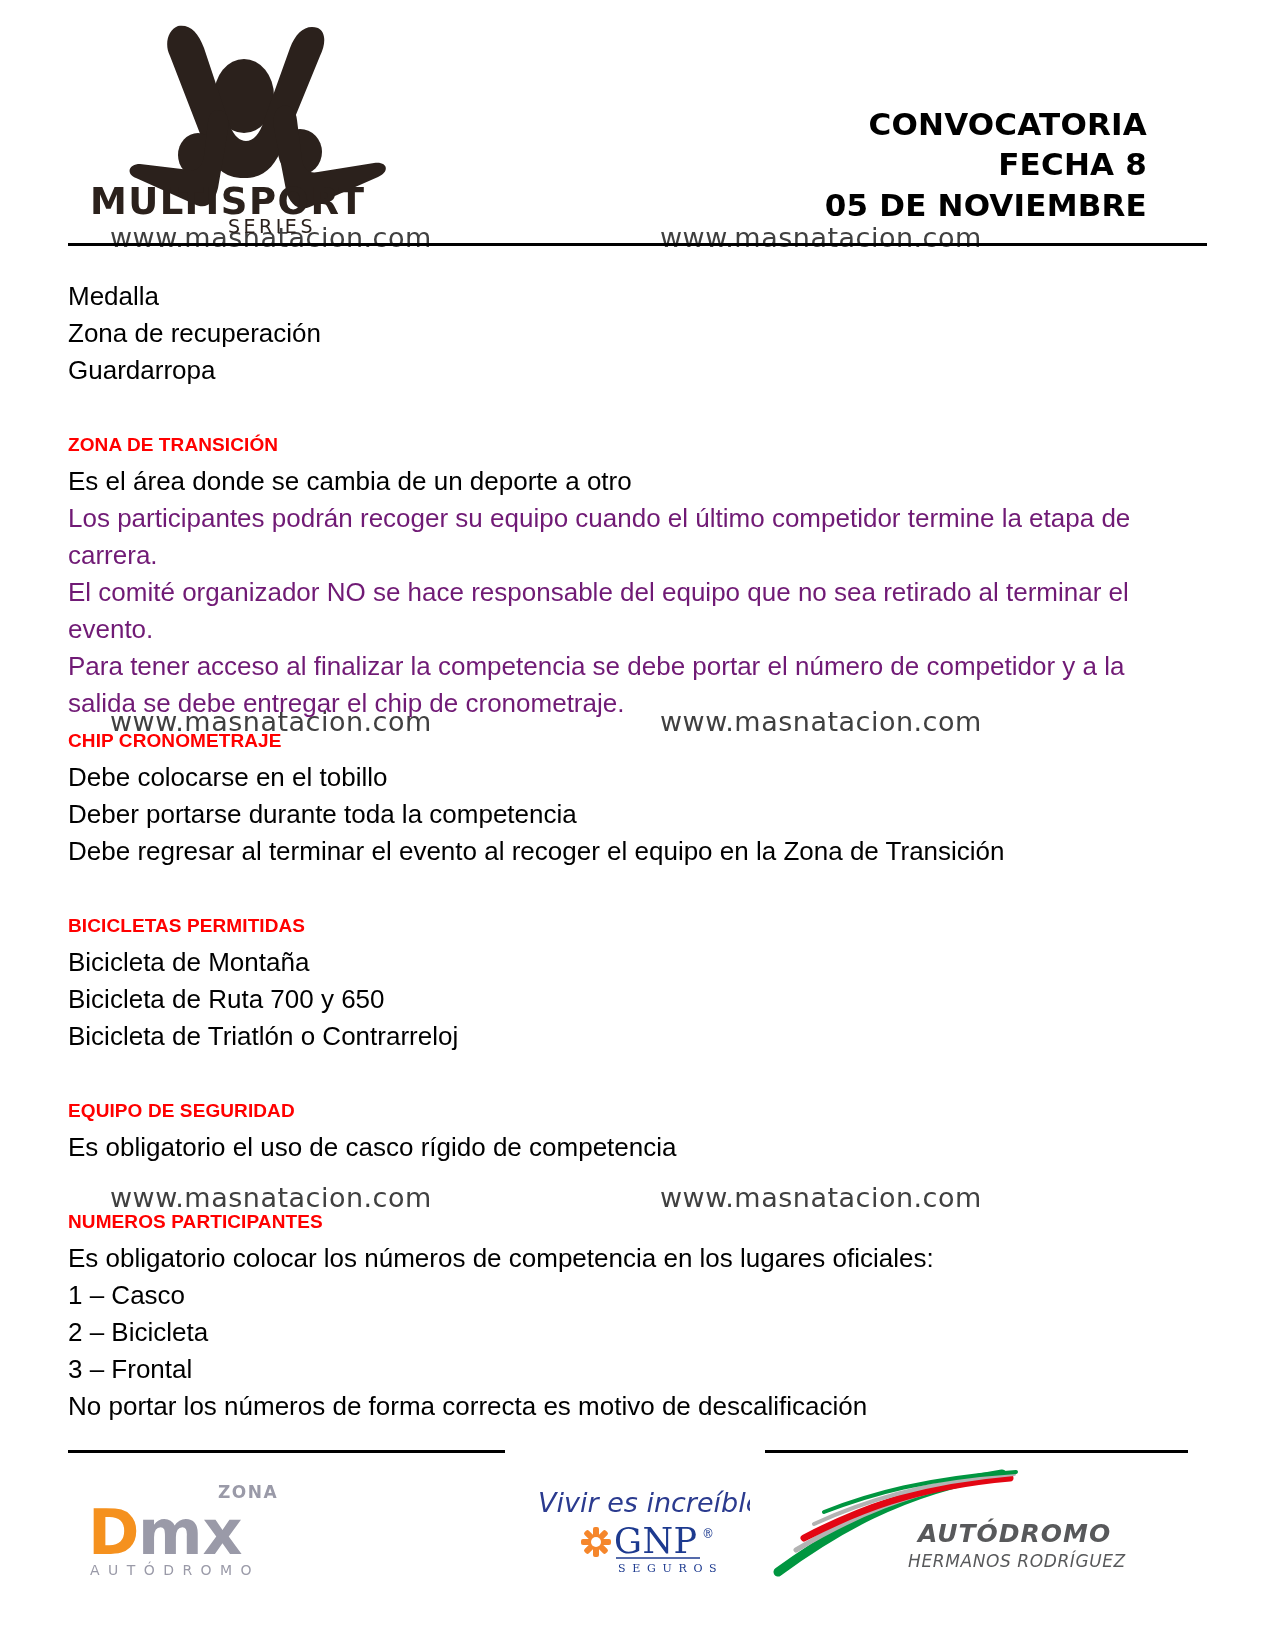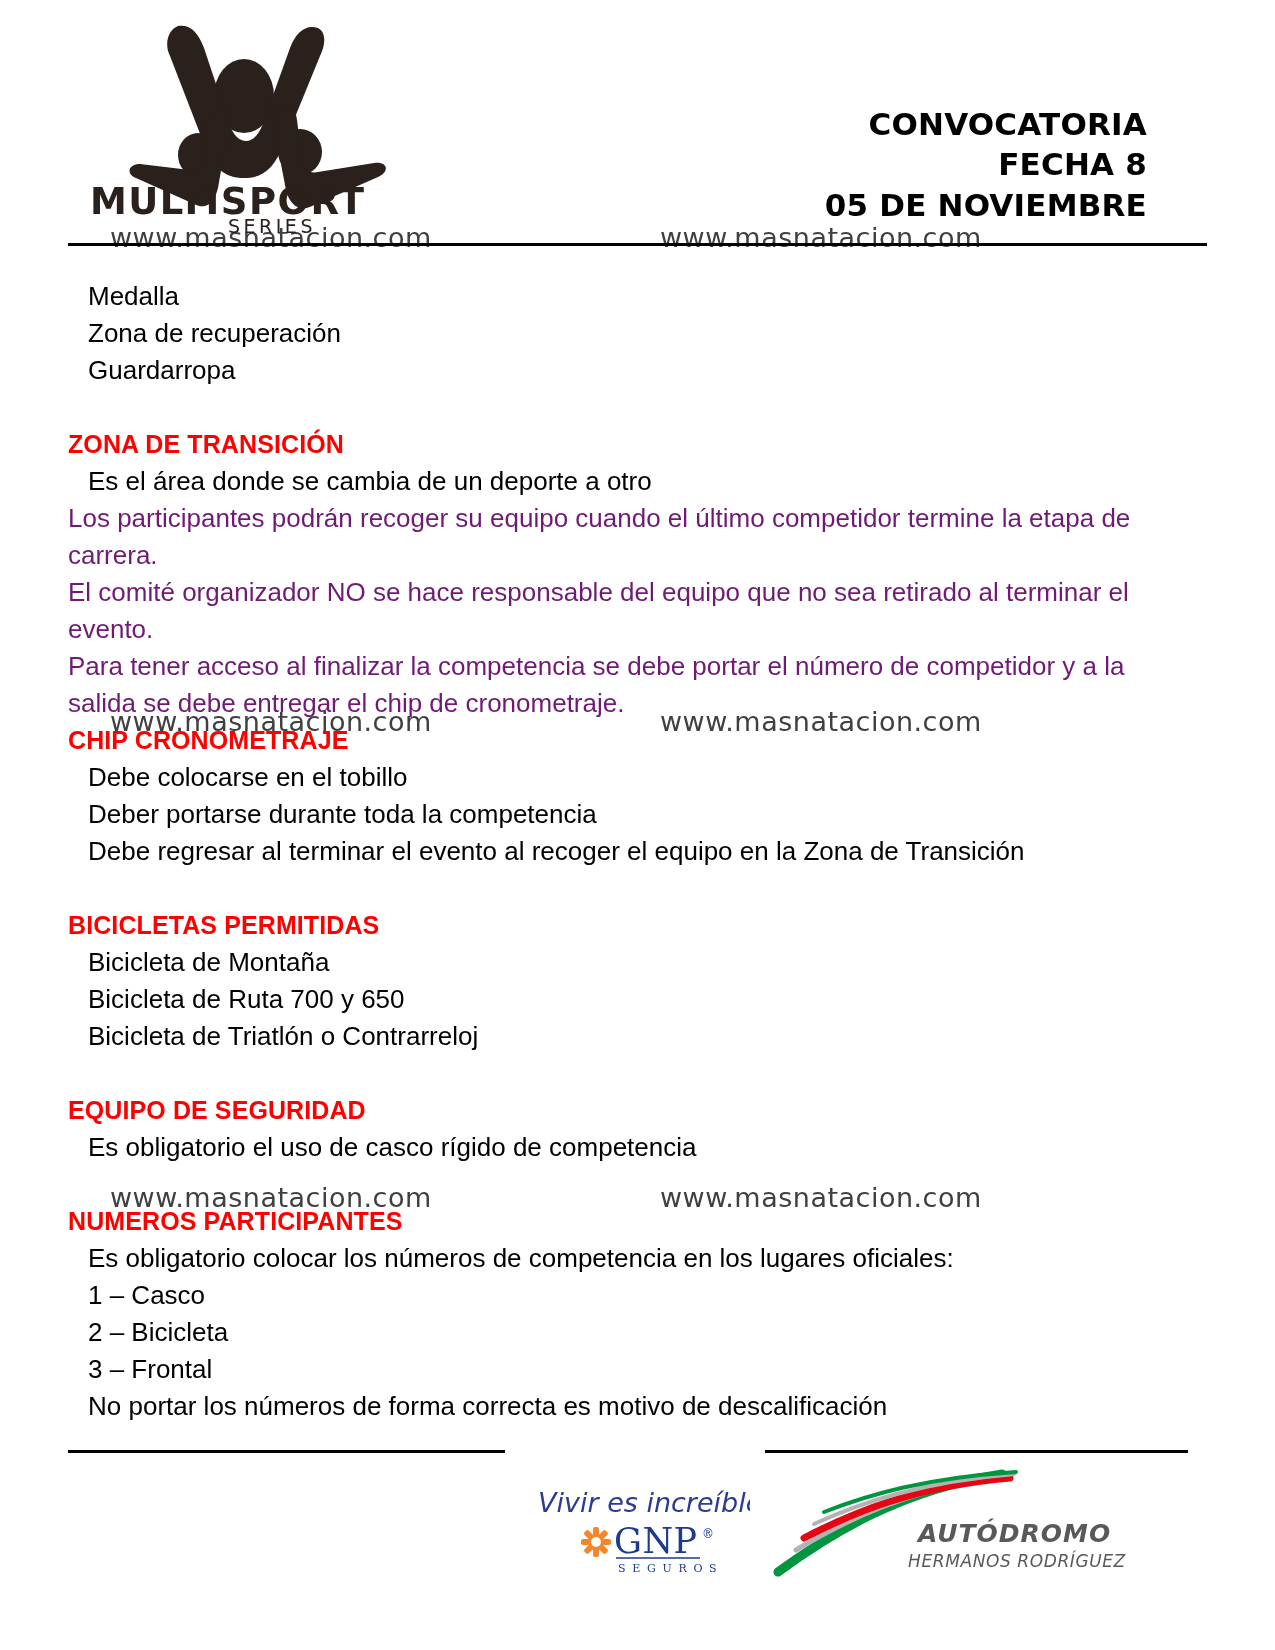--- a/index.html
+++ b/index.html
@@ -88,31 +88,30 @@
     top: 278px;
     width: 1120px;
     z-index: 2;
   }
   .line {
     font-family: "Liberation Sans", sans-serif;
     font-size: 26px;
     line-height: 37px;
     color: #000;
     white-space: pre-wrap;
-    margin-left: 20px;
   }
   .para {
     font-family: "Liberation Sans", sans-serif;
     font-size: 26px;
     line-height: 37px;
     color: #701a75;
   }
   .heading {
     font-family: "Liberation Sans", sans-serif;
-    font-size: 25px;
+    font-size: 19px;
     line-height: 37px;
     font-weight: bold;
     color: #ff0000;
     letter-spacing: 0.1px;
   }
   .spacer { height: 37px; }
 
   
   .footer {
     position: absolute;
@@ -226,20 +225,28 @@
     <div class="line">No portar los números de forma correcta es motivo de descalificación</div>
 
   </div>
 
   <div class="footer">
     <div class="rule-foot left"></div>
     <div class="rule-foot right"></div>
 
     <div class="logos-row">
 
+      <div class="logo-dmx">
+        <svg width="260" height="110" viewBox="0 0 260 110">
+          <text x="138" y="26" font-family="DejaVu Sans, sans-serif" font-size="17" font-weight="bold" fill="#9a9aa8" letter-spacing="1.5">ZONA</text>
+          <text x="8" y="82" font-family="DejaVu Sans, sans-serif" font-size="62" font-weight="bold" fill="#f5911e">D</text>
+          <text x="58" y="82" font-family="DejaVu Sans, sans-serif" font-size="62" font-weight="bold" fill="#9a9aa8">mx</text>
+          <text x="10" y="103" font-family="DejaVu Sans, sans-serif" font-size="14" fill="#9a9aa8" letter-spacing="2">A U T Ó D R O M O</text>
+        </svg>
+      </div>
 
       <div class="logo-gnp">
         <svg width="220" height="105" viewBox="0 0 220 105">
           <text x="8" y="38" font-family="DejaVu Sans, sans-serif" font-size="27" font-style="italic" fill="#2b3b8f">Vivir es increíble</text>
 
           <g transform="translate(66,68)">
             <g fill="#f5862b">
               <rect x="-3" y="-15" width="6" height="30" rx="2"></rect>
               <rect x="-15" y="-3" width="30" height="6" rx="2"></rect>
               <rect x="-3" y="-15" width="6" height="30" rx="2" transform="rotate(45)"></rect>

